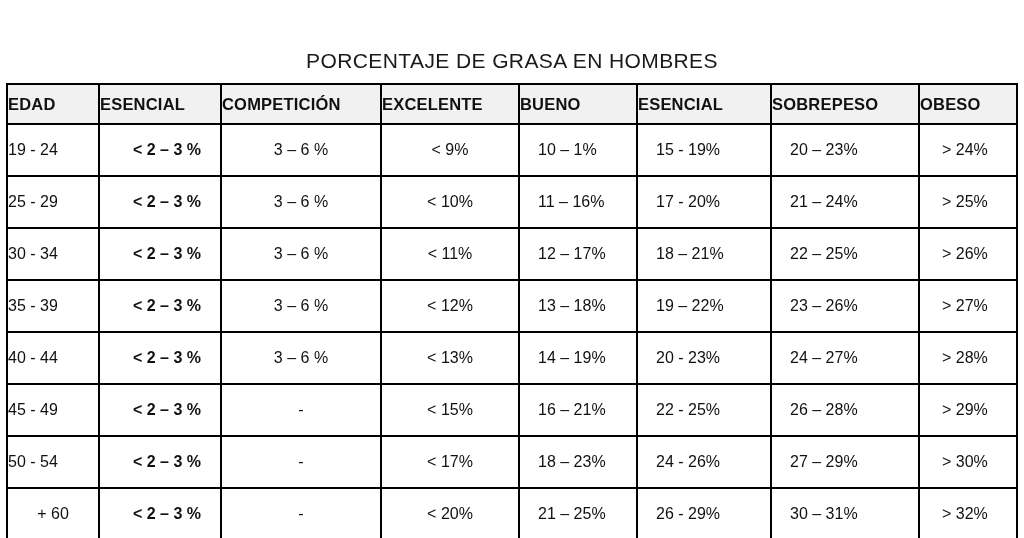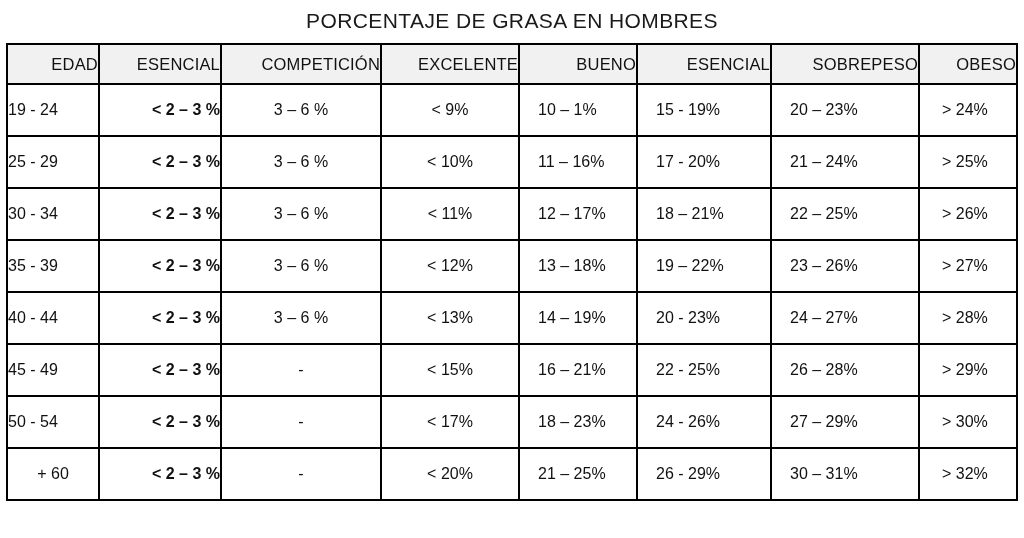--- a/index.html
+++ b/index.html
@@ -12,20 +12,21 @@
     height: 538px;
     font-family: "Liberation Sans", sans-serif;
     color: #1a1a1a;
     overflow: hidden;
   }
   .page {
     width: 1024px;
     height: 463px;
     position: relative;
     box-sizing: border-box;
+    margin-top: 40px;
   }
   .title {
     text-align: center;
     font-size: 21px;
     letter-spacing: 0.4px;
     font-weight: 400;
     color: #1a1a1a;
     padding-top: 9px;
     padding-bottom: 10px;
     font-family: "Liberation Sans", sans-serif;
@@ -41,35 +42,35 @@
     border: 2px solid #000000;
     font-size: 16px;
     font-family: "Liberation Sans", sans-serif;
     color: #111111;
     padding: 0;
     height: 50px;
     vertical-align: middle;
   }
   table.fat-table thead th {
     background: #f1f1f1;
-    font-weight: normal;
-    text-align: right;
+    font-weight: bold;
+    text-align: left;
     height: 38px;
     font-size: 16.5px;
     letter-spacing: 0.2px;
   }
   table.fat-table tbody td {
     text-align: center;
   }
   
   table.fat-table tbody td.col-age {
     text-align: left;
   }
   table.fat-table tbody td.col-ess {
-    text-align: right;
+    text-align: center;
     padding-left: 14px;
     font-weight: bold;
   }
   table.fat-table tbody td.col-comp,
   table.fat-table tbody td.col-exc,
   table.fat-table tbody td.col-bueno,
   table.fat-table tbody td.col-prom,
   table.fat-table tbody td.col-sobre,
   table.fat-table tbody td.col-obeso {
     text-align: center;

